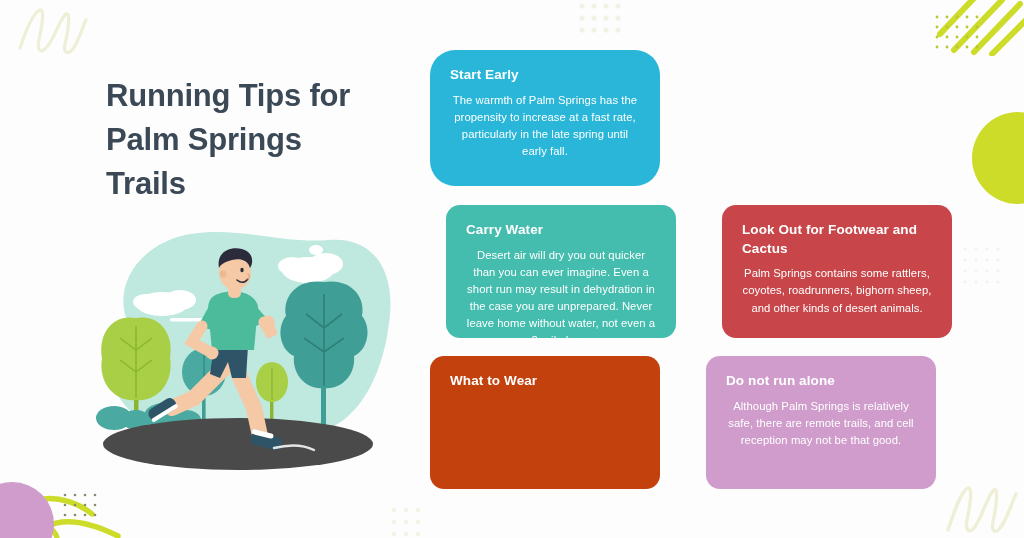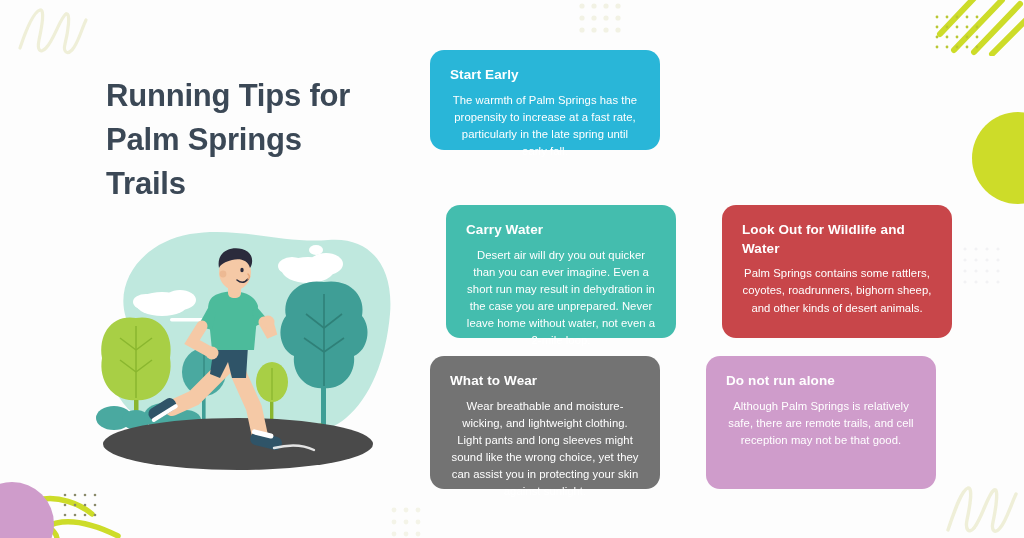--- a/index.html
+++ b/index.html
@@ -45,21 +45,21 @@
     padding:16px 20px 14px 20px; color:#ffffff;
   }
   .card-title {
     font-size:13.5px; font-weight:bold; line-height:1.38;
     margin-bottom:7px; letter-spacing:0.1px;
   }
   .card-body { font-size:11.3px; line-height:1.52; letter-spacing:0.05px;text-align:center; }
 
   .col-a { left:0; }
   .col-b { left:276px; }
-  .row-1 { top:0;   height:100px; }
+  .row-1 { top:0;   height:136px;border-radius:25px; }
   .row-2 { top:155px; height:133px;margin-left:16px; }
   .row-3 { top:306px; height:133px; }
 </style>
 </head>
 <body>
 
 <div id="page">
 
   <div class="deco" id="deco-scribble-tl">
     <svg width="78" height="56" viewBox="0 0 78 56">
@@ -343,27 +343,26 @@
       <div class="card-body">The warmth of Palm Springs has the propensity to increase at a fast rate, particularly in the late spring until early fall.</div>
     </div>
 
 
     <div class="card col-a row-2" style="background:#44bdae;">
       <div class="card-title">Carry Water</div>
       <div class="card-body">Desert air will dry you out quicker than you can ever imagine. Even a short run may result in dehydration in the case you are unprepared. Never leave home without water, not even a 2-mile loop.</div>
     </div>
 
     <div class="card col-b row-2" style="background:#c8464a;">
-      <div class="card-title">Look Out for Wildlife and Water</div>
+      <div class="card-title">Look Out for Footwear and Cactus</div>
       <div class="card-body">Palm Springs contains some rattlers, coyotes, roadrunners, bighorn sheep, and other kinds of desert animals.</div>
     </div>
 
-    <div class="card col-a row-3" style="background:#737373;">
+    <div class="card col-a row-3" style="background:#c2410c;">
       <div class="card-title">What to Wear</div>
-      <div class="card-body">Wear breathable and moisture-wicking, and lightweight clothing. Light pants and long sleeves might sound like the wrong choice, yet they can assist you in protecting your skin against sunlight.</div>
     </div>
 
     <div class="card col-b row-3" style="background:#cf9ccb;">
       <div class="card-title">Do not run alone</div>
       <div class="card-body">Although Palm Springs is relatively safe, there are remote trails, and cell reception may not be that good.</div>
     </div>
 
   </div>
 </div>
 

